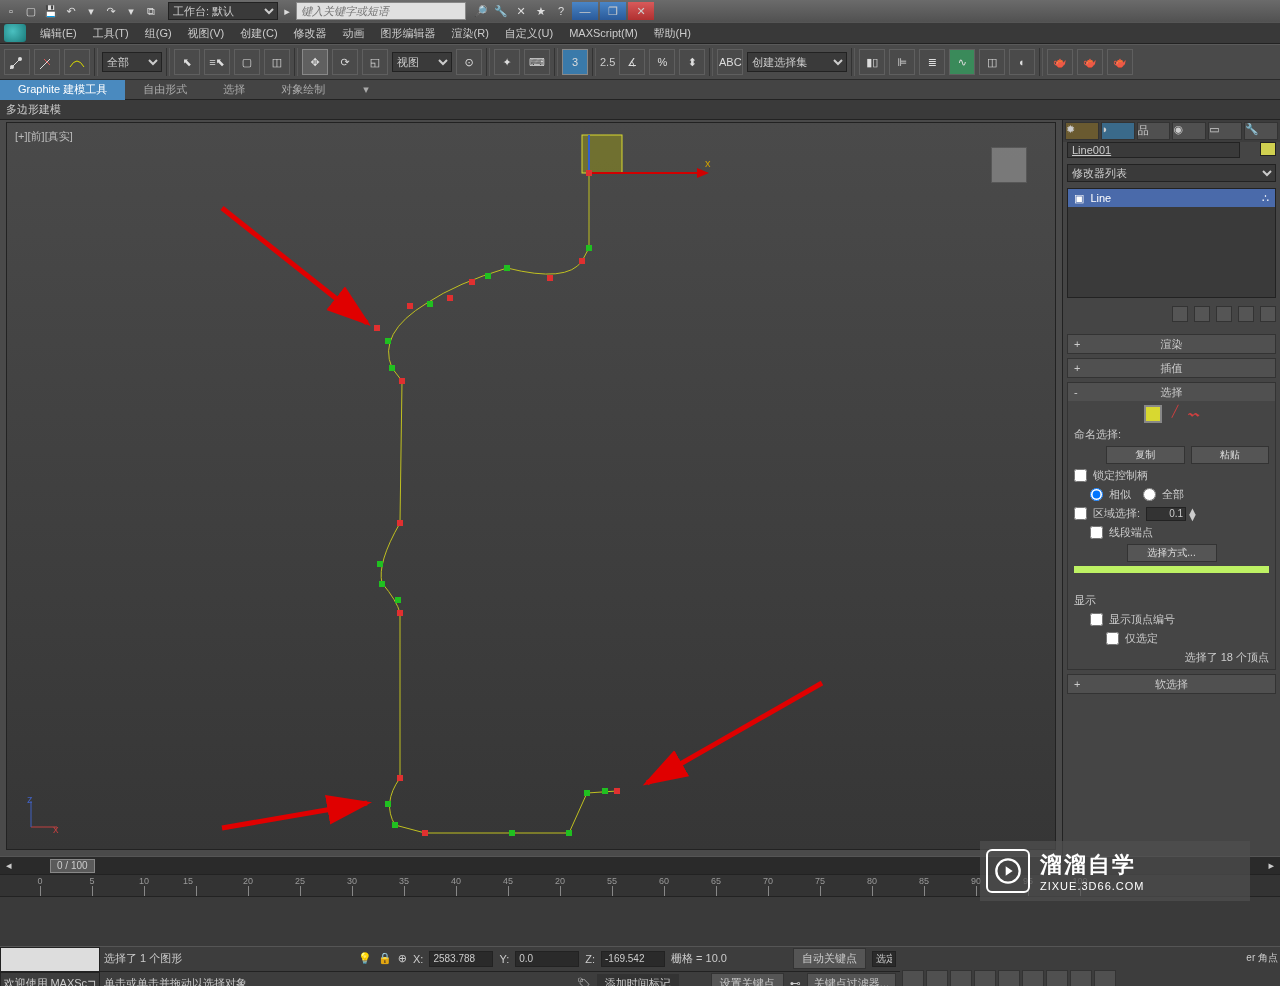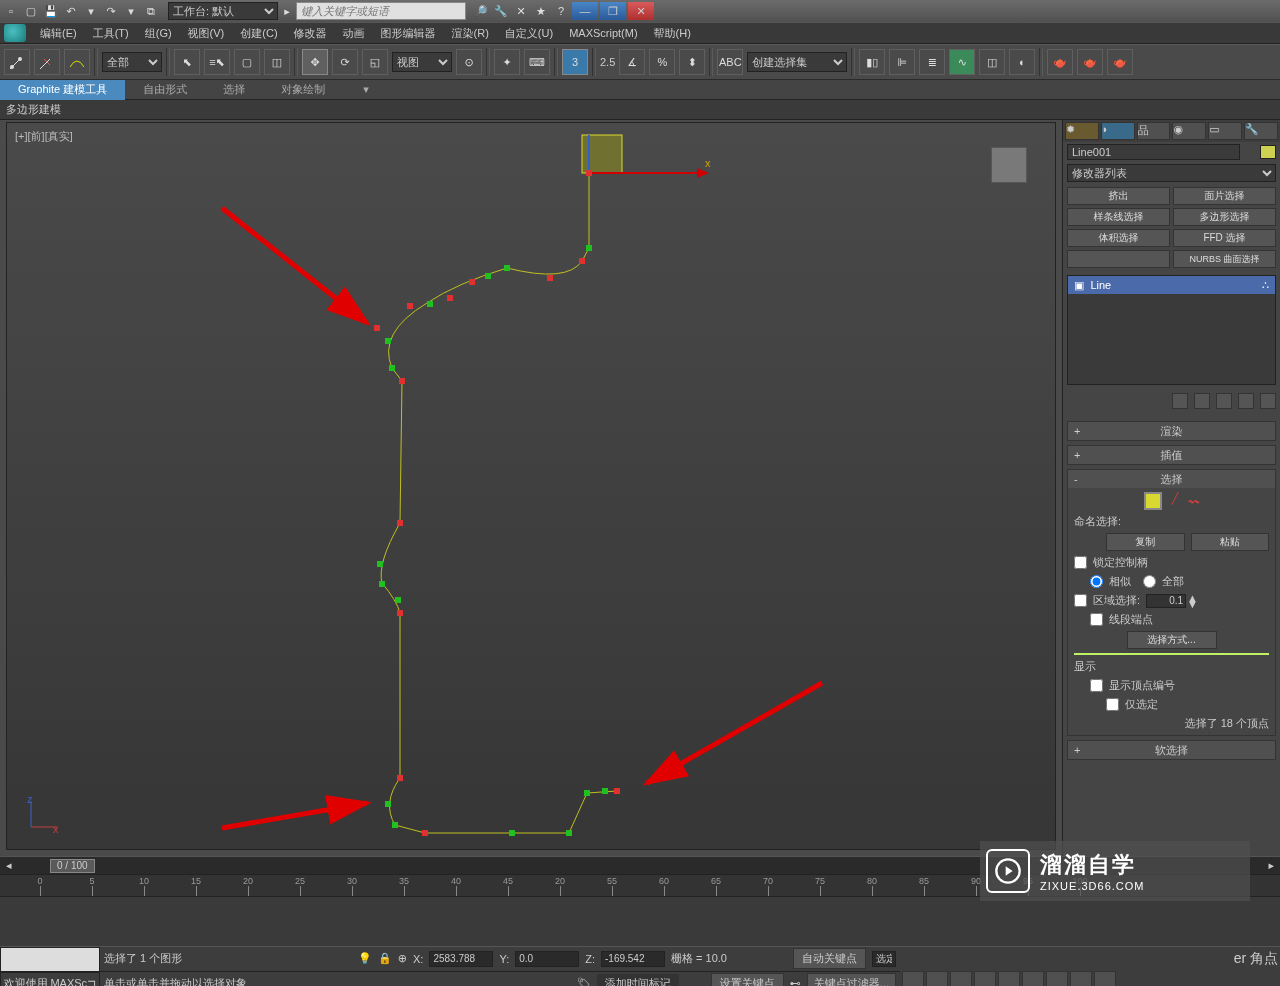--- a/index.html
+++ b/index.html
@@ -43,21 +43,21 @@
 .viewport { position: absolute; left: 6px; top: 2px; right: 6px; bottom: 6px; background: linear-gradient(#4a4a4a, #363636); border: 1px solid #222; }
 .vp-label { position: absolute; left: 8px; top: 6px; color: #bbb; font-size: 11px; }
 .axisgizmo { position: absolute; left: 16px; bottom: 14px; width: 40px; height: 40px; }
 .viewcube { position: absolute; right: 28px; top: 24px; width: 36px; height: 36px; background: #aaa; opacity: 0.5; border: 1px solid #666;}
 
 
 .cmdpanel { flex: 1; background: #454545; border-left: 1px solid #222; display: flex; flex-direction: column; }
 .cp-tabs { height: 22px; display: flex; background: #3d3d3d; gap: 2px; padding: 2px;}
 .cp-tab { flex: 1; height: 18px; background: #505050; border: 1px solid #333;}
 .cp-tab.active { background: #5a5a5a; }
-.cp-name { height: 20px; display: flex; align-items: center; padding: 0 4px; gap: 20px;}
+.cp-name { height: 20px; display: flex; padding: 0 4px; gap: 20px; text-decoration: underline;}
 .cp-name input { flex: 1; background: #3a3a3a; border: 1px solid #222; color: #ccc; height: 16px; padding: 0 4px;}
 .cp-name .swatch { width: 16px; height: 14px; background: #d0d050; border: 1px solid #222;}
 .cp-row { padding: 2px 4px; display: flex; align-items: center; gap: 4px;}
 .cp-row select { flex: 1; background: #3a3a3a; border: 1px solid #222; color: #ccc; height: 18px;}
 .cp-btngrid { display: grid; grid-template-columns: 1fr 1fr; gap: 3px; padding: 3px 4px;}
 .cp-btn { height: 18px; background: #555; border: 1px solid #333; display: flex; align-items: center; justify-content: center; font-size: 10px; color: #ddd;}
 .cp-stack { margin: 4px; height: 110px; background: #3a3a3a; border: 1px solid #222;}
 .cp-stack-item { height: 18px; background: #4a6aaa; color: #fff; display: flex; align-items: center; padding: 0 6px; gap: 6px;}
 .cp-toolrow { display: flex; gap: 6px; padding: 4px; justify-content: flex-end;}
 .cp-toolrow .mini { width: 16px; height: 16px; background: #555; border: 1px solid #333;}
@@ -306,30 +306,20 @@
       <div class="cp-tab">▭</div>
       <div class="cp-tab">🔧</div>
     </div>
     <div class="cp-name">
       <input value="Line001" style="">
       <div class="swatch"></div>
     </div>
     <div class="cp-row">
       <select><option>修改器列表</option></select>
     </div>
-    <div class="cp-btngrid">
-      <div class="cp-btn">挤出</div>
-      <div class="cp-btn">面片选择</div>
-      <div class="cp-btn">样条线选择</div>
-      <div class="cp-btn">多边形选择</div>
-      <div class="cp-btn">体积选择</div>
-      <div class="cp-btn">FFD 选择</div>
-      <div class="cp-btn"></div>
-      <div class="cp-btn" style="font-size:9px">NURBS 曲面选择</div>
-    </div>
     <div class="cp-stack">
       <div class="cp-stack-item">
         <span>▣</span>
         <span>Line</span>
         <span style="flex:1"></span>
         <span>∴</span>
       </div>
     </div>
     <div class="cp-toolrow">
       <div class="mini"></div>
@@ -392,21 +382,21 @@
                 <span>▲</span>
                 <span>▼</span>
               </span>
             </span>
         </label>
         <label class="indent">
             <input type="checkbox" style=""> 
             <span>线段端点</span>
           </label>
         <button style="width:90px; align-self:center">选择方式...</button>
-        <div style="border-top:2px solid #bef264; padding-top:4px">显示</div>
+        <div style="border-top:7px solid #bef264; padding-top:20px">显示</div>
         <label class="indent">
             <input type="checkbox" style=""> 
             <span>显示顶点编号</span>
           </label>
         <label class="indent" style="margin-left:32px">
             <input type="checkbox" style=""> 
             <span>仅选定</span>
           </label>
         <div style="text-align:right; color:#ccc">选择了 18 个顶点</div>
       </div>
@@ -427,21 +417,21 @@
     <span style="margin-left:auto; margin-right:6px">▸</span>
   </div>
   <div class="ruler" id="ruler">
       <div class="tick" style="left: 40px;"></div>
       <div class="ticklabel" style="left: 40px;">0</div>
       <div class="tick" style="left: 92px;"></div>
       <div class="ticklabel" style="left: 92px;">5</div>
       <div class="tick" style="left: 144px;"></div>
       <div class="ticklabel" style="left: 144px;">10</div>
       <div class="tick" style="left: 196px;"></div>
-      <div class="ticklabel" style="left: 196px; text-align: center;">15</div>
+      <div class="ticklabel" style="left: 188px; text-align: center;">15</div>
       <div class="tick" style="left: 248px;"></div>
       <div class="ticklabel" style="left: 248px; margin-top: 36px;">20</div>
       <div class="tick" style="left: 300px;"></div>
       <div class="ticklabel" style="left: 300px;">25</div>
       <div class="tick" style="left: 352px;"></div>
       <div class="ticklabel" style="left: 352px;">30</div>
       <div class="tick" style="left: 404px;"></div>
       <div class="ticklabel" style="left: 404px;">35</div>
       <div class="tick" style="left: 456px;"></div>
       <div class="ticklabel" style="left: 456px;">40</div>
@@ -500,21 +490,21 @@
       <span style="flex:1"></span>
       <span>🏷</span>
       <span style="background:#333; padding:2px 8px">添加时间标记</span>
       <span style="width:20px"></span>
       <span style="background:#555;padding:2px 8px;border:1px solid #333">设置关键点</span>
       <span>⊷</span>
       <span style="background:#555;padding:2px 6px;border:1px solid #333">关键点过滤器...</span>
     </div>
   </div>
   <div class="status-right">
-    <span style="width:100%; text-align:right; font-size:14px">er 角点</span>
+    <span style="width:100%; text-align:right; font-size:10px">er 角点</span>
     <div class="sbtn"></div>
     <div class="sbtn"></div>
     <div class="sbtn"></div>
     <div class="sbtn"></div>
     <div class="sbtn"></div>
     <div class="sbtn"></div>
     <div class="sbtn"></div>
     <div class="sbtn"></div>
     <div class="sbtn"></div>
   </div>

